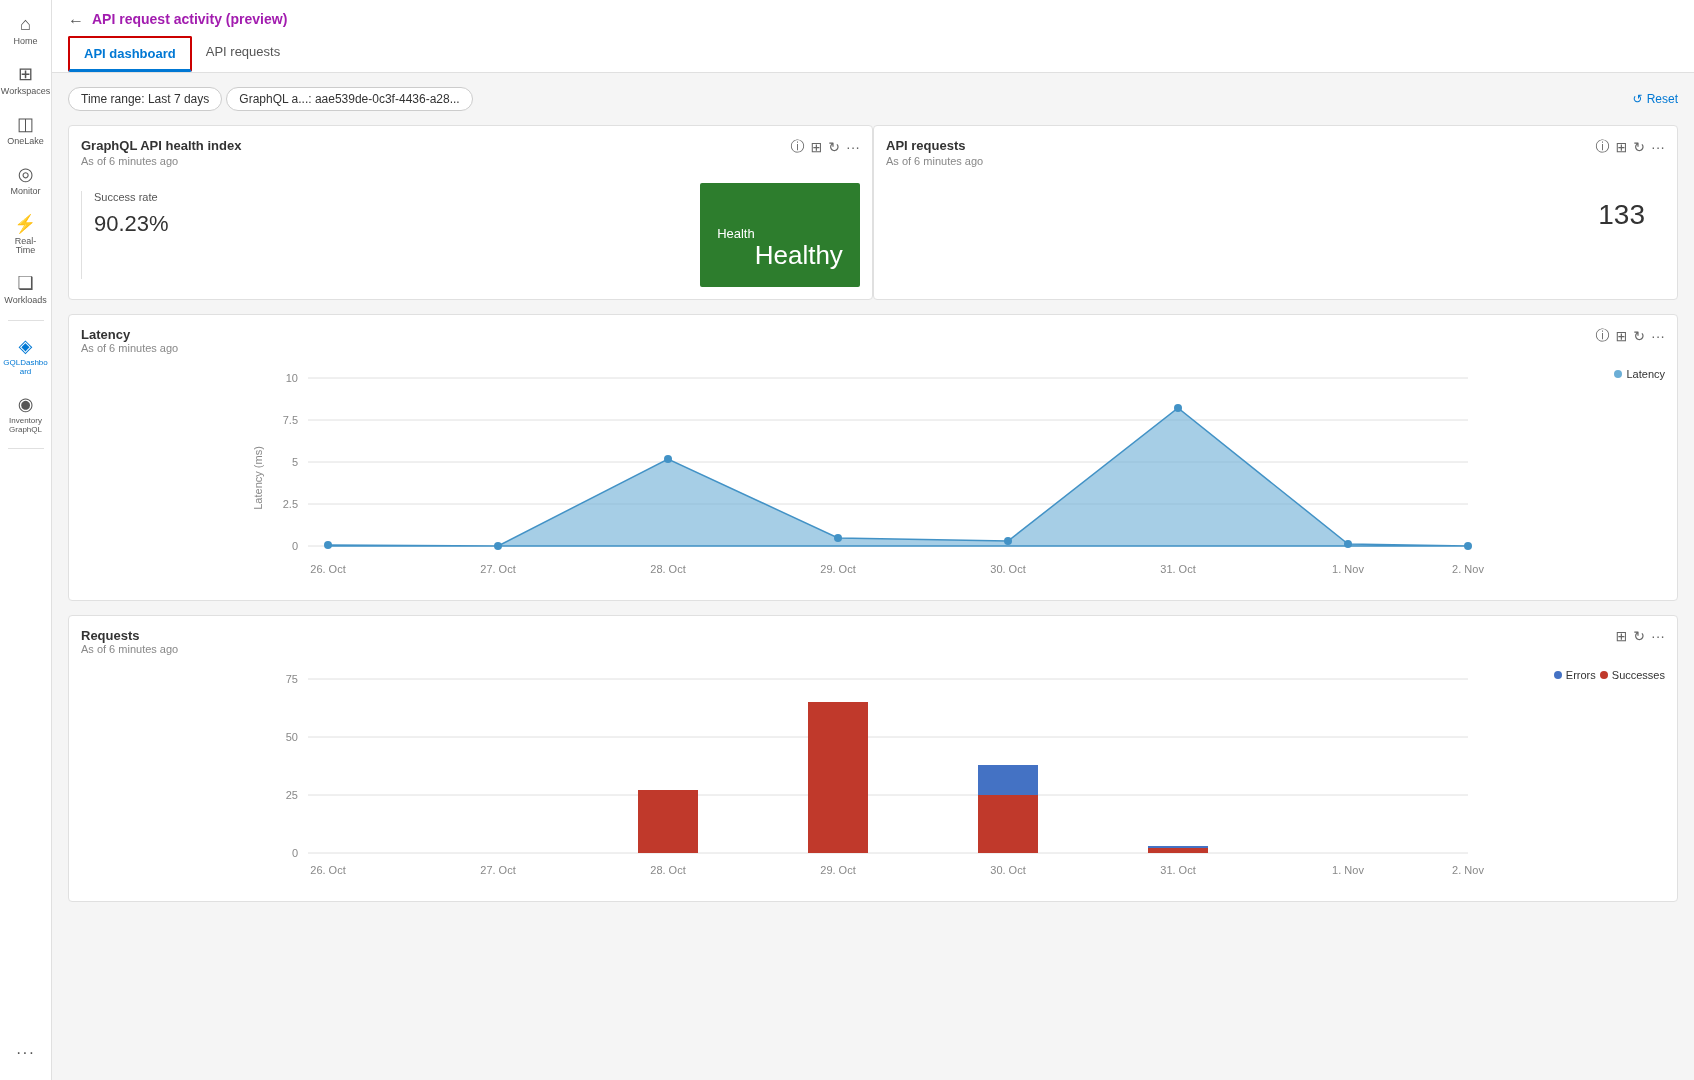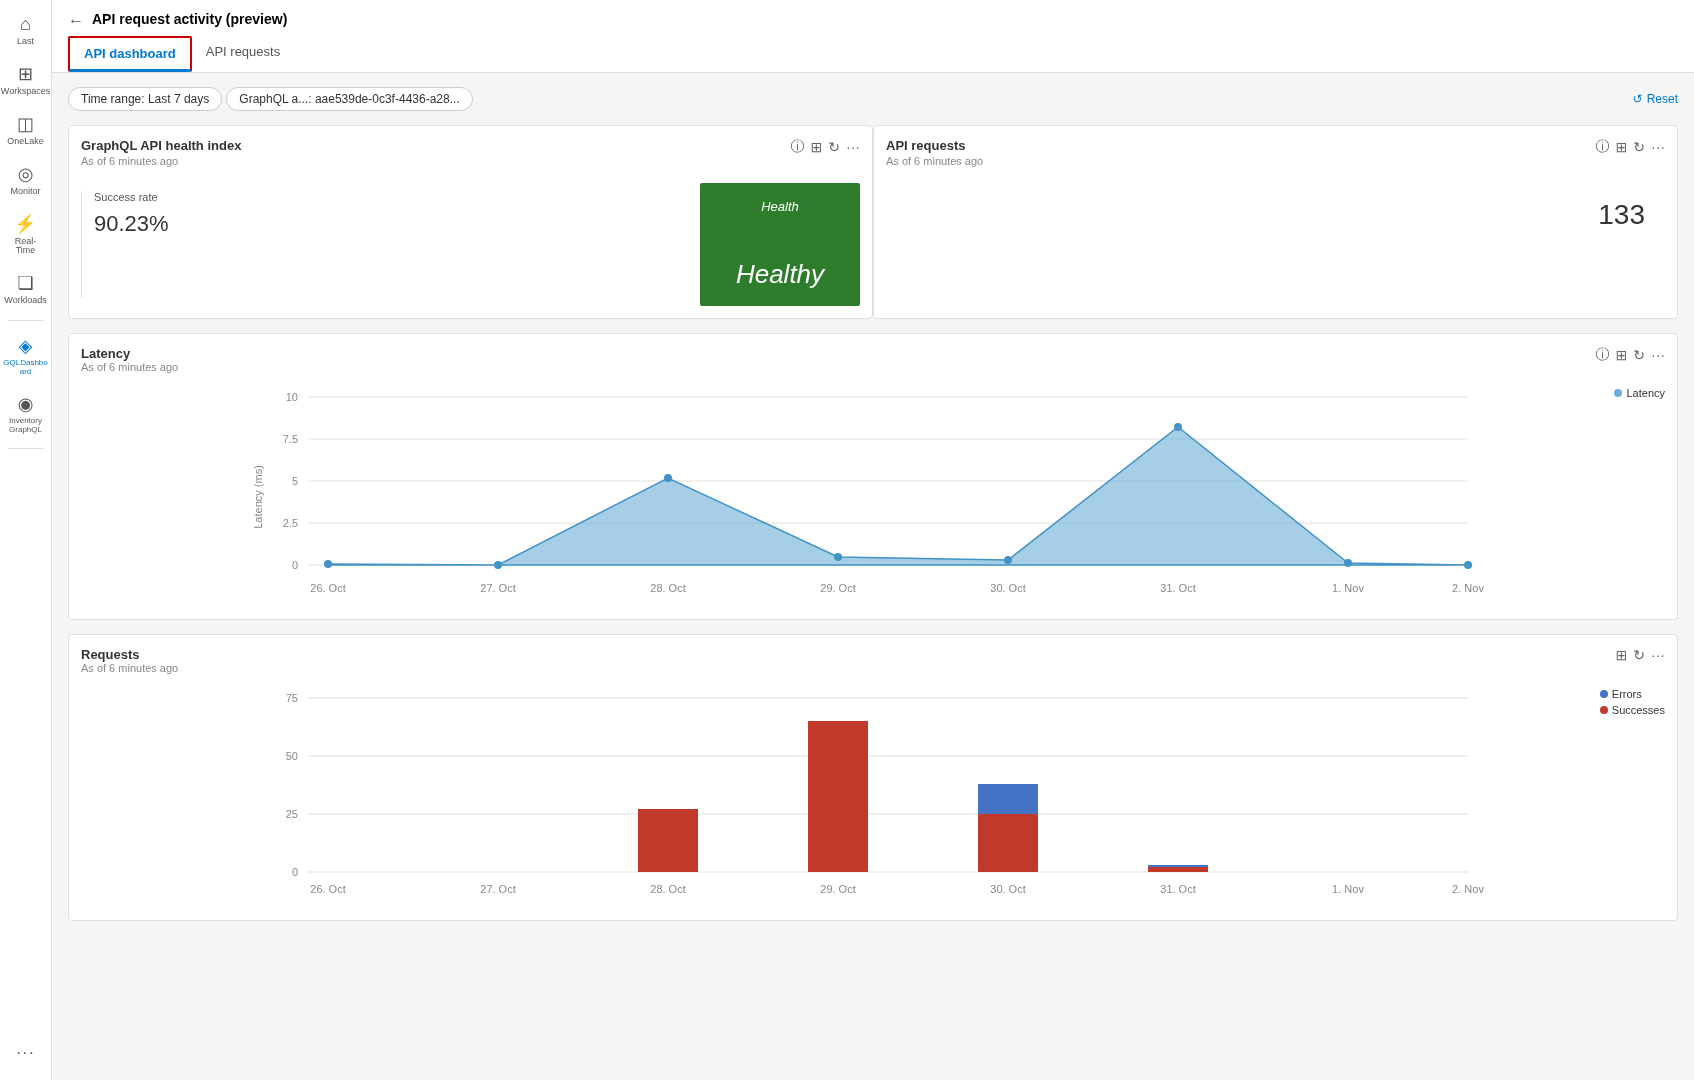--- a/index.html
+++ b/index.html
@@ -54,21 +54,21 @@
     }
     .back-btn {
       background: none;
       border: none;
       cursor: pointer;
       color: #555;
       font-size: 16px;
       display: flex;
       align-items: center;
     }
-    .page-title { font-size: 14px; font-weight: 600; color: #000000; }
+    .page-title { font-size: 14px; font-weight: 600; color: #a21caf; }
     .tabs { display: flex; gap: 0; }
     .tab {
       padding: 8px 14px;
       cursor: pointer;
       font-size: 13px;
       color: #555;
       border-bottom: 2px solid transparent;
       white-space: nowrap;
     }
     .tab.active {
@@ -176,21 +176,21 @@
       border: 2px solid red;
       border-radius: 3px;
     }
   </style>
 </head>
 <body>
 
 <div class="sidebar">
   <div class="sidebar-item">
     <span class="icon">⌂</span>
-    <span class="label">Last</span>
+    <span class="label">Home</span>
   </div>
   <div class="sidebar-item">
     <span class="icon">⊞</span>
     <span class="label">Workspaces</span>
   </div>
   <div class="sidebar-item">
     <span class="icon">◫</span>
     <span class="label">OneLake</span>
   </div>
   <div class="sidebar-item">
@@ -268,21 +268,21 @@
             <button class="card-icon-btn">↻</button>
             <button class="card-icon-btn">···</button>
           </div>
         </div>
         <div class="health-metrics">
           <div class="metric-divider"></div>
           <div class="metric-section">
             <div class="metric-label">Success rate</div>
             <div class="metric-value">90.23%</div>
           </div>
-          <div class="health-badge" style="background:#2d7d2d; border-radius:2px; width:160px; display:flex; flex-direction:column; justify-content:center; align-items:center; padding:16px; margin-left:8px;font-style:italic;">
+          <div class="health-badge" style="background:#2d7d2d; border-radius:2px; width:160px; display:flex; flex-direction:row; justify-content:center; align-items:center; padding:16px; margin-left:8px;">
             <div class="health-badge-label" style="color:#fff; font-size:13px;">Health</div>
             <div class="health-badge-value" style="color:#fff; font-size:26px; font-weight:400;">Healthy</div>
           </div>
         </div>
       </div>
 
       <div class="card api-requests-card" style="min-width:200px;">
         <div class="card-header">
           <div>
             <div class="card-title">API requests</div>
@@ -364,21 +364,21 @@
           <div class="chart-title">Requests</div>
           <div class="chart-subtitle">As of 6 minutes ago</div>
         </div>
         <div class="chart-actions">
           <button class="card-icon-btn">⊞</button>
           <button class="card-icon-btn">↻</button>
           <button class="card-icon-btn">···</button>
         </div>
       </div>
       <div class="chart-container" style="position:relative;">
-        <div style="position:absolute; right:0; top:0; display:flex; flex-direction:column; gap:4px; font-size:11px;">
+        <div style="position:absolute; right:0; top:0; display:flex; flex-direction:row; gap:4px; font-size:11px;">
           <div class="legend-item">
             <div class="legend-dot" style="width:8px;height:8px;border-radius:50%;background:#4472c4;"></div>
             <span>Errors</span>
           </div>
           <div class="legend-item">
             <div class="legend-dot" style="width:8px;height:8px;border-radius:50%;background:#c0392b;"></div>
             <span>Successes</span>
           </div>
         </div>
         <svg width="100%" height="220" viewBox="0 0 1250 220" style="display:block;">

